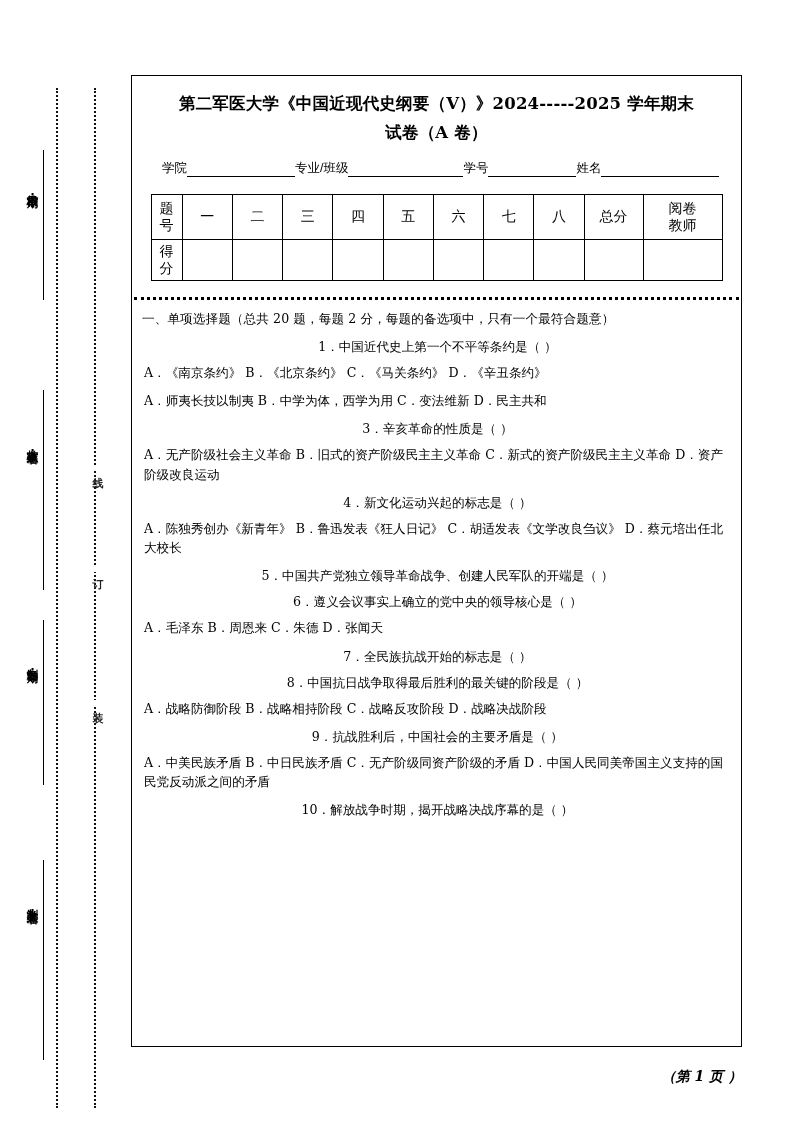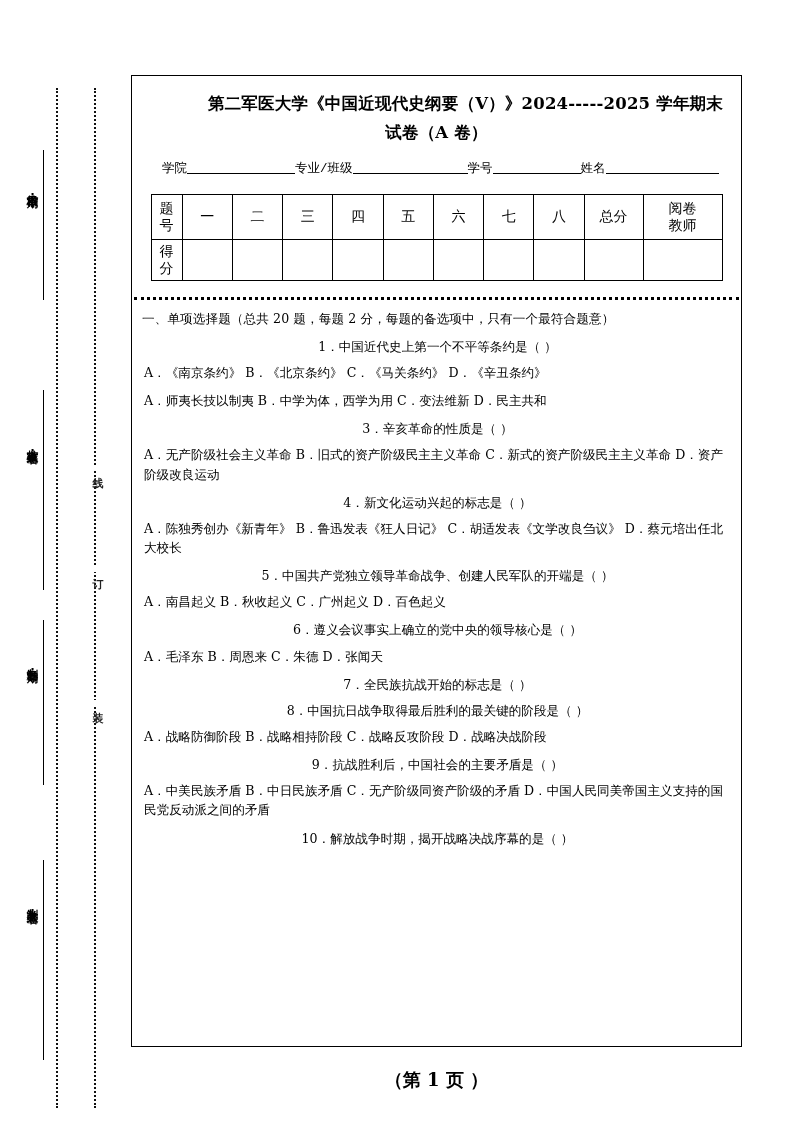--- a/index.html
+++ b/index.html
@@ -84,28 +84,29 @@
 
   #paper-title {
     margin: 14px 18px 0 18px;
     font-family: "DejaVu Serif", "Liberation Serif", serif;
     font-weight: bold;
     font-size: 16.5px;
     line-height: 1.75;
     text-align: center;
     letter-spacing: 0.2px;
   }
-  #paper-title .line1 { display: block; text-align: right; }
+  #paper-title .line1 { display: block; text-align: center; }
   #paper-title .line2 { display: block; text-align: center; }
 
   #info-row {
     margin: 12px 22px 0 30px;
-    font-family: Liberation Mono, monospace;
+    font-family: Liberation Sans, sans-serif;
     font-size: 12.5px;
     display: flex;
+    align-items: flex-end;
     white-space: nowrap;
   }
   #info-row .fld-label { flex: 0 0 auto; }
   #info-row .fld-blank {
     border-bottom: 1.1px solid #000;
     height: 13px;
   }
   .blank-w1 { flex: 0 0 108px; }
   .blank-w2 { flex: 0 0 115px; }
   .blank-w3 { flex: 0 0 88px; }
@@ -257,32 +258,31 @@
 
     <div class="q-opts">A．师夷长技以制夷   B．中学为体，西学为用   C．变法维新   D．民主共和</div>
 
     <div class="q-stem">3．辛亥革命的性质是（    ）</div>
     <div class="q-opts">A．无产阶级社会主义革命   B．旧式的资产阶级民主主义革命   C．新式的资产阶级民主主义革命   D．资产阶级改良运动</div>
 
     <div class="q-stem">4．新文化运动兴起的标志是（    ）</div>
     <div class="q-opts">A．陈独秀创办《新青年》   B．鲁迅发表《狂人日记》   C．胡适发表《文学改良刍议》 D．蔡元培出任北大校长</div>
 
     <div class="q-stem">5．中国共产党独立领导革命战争、创建人民军队的开端是（    ）</div>
-    <div class="q-opts">A．南昌起义   B．秋收起义   C．广州起义   D．百色起义</div>
 
     <div class="q-stem">6．遵义会议事实上确立的党中央的领导核心是（    ）</div>
     <div class="q-opts">A．毛泽东   B．周恩来   C．朱德   D．张闻天</div>
 
     <div class="q-stem">7．全民族抗战开始的标志是（    ）</div>
 
     <div class="q-stem">8．中国抗日战争取得最后胜利的最关键的阶段是（    ）</div>
     <div class="q-opts">A．战略防御阶段   B．战略相持阶段   C．战略反攻阶段   D．战略决战阶段</div>
 
     <div class="q-stem">9．抗战胜利后，中国社会的主要矛盾是（    ）</div>
     <div class="q-opts">A．中美民族矛盾   B．中日民族矛盾   C．无产阶级同资产阶级的矛盾   D．中国人民同美帝国主义支持的国民党反动派之间的矛盾</div>
 
     <div class="q-stem">10．解放战争时期，揭开战略决战序幕的是（    ）</div>
   </div>
 
 </div>
 
-<div style="position:absolute; left:131px; top:1068px; width:611px; text-align:center;
-            font-family:'DejaVu Serif','Liberation Serif',serif; font-size:18px; font-weight:bold;">（第 1 页 ）</div>
+<div style="position:absolute; left:131px; top:1068px; width:611px; text-align:right;
+            font-family:'DejaVu Serif','Liberation Serif',serif; font-size:14px; font-weight:bold;font-style:italic;">（第 1 页 ）</div>
 
 </body></html>

